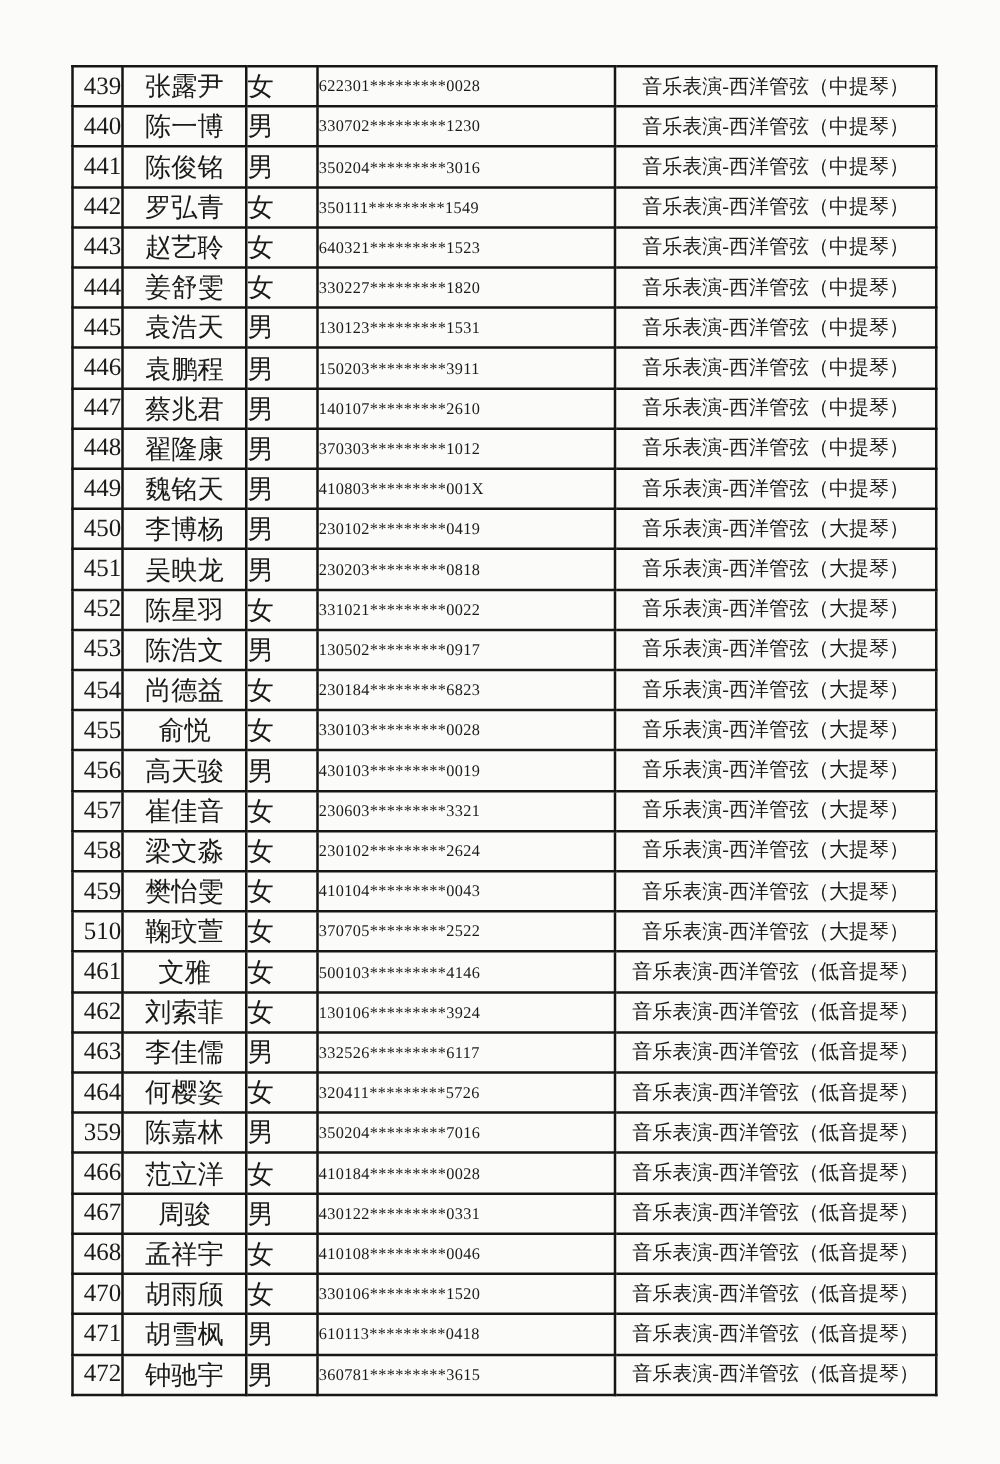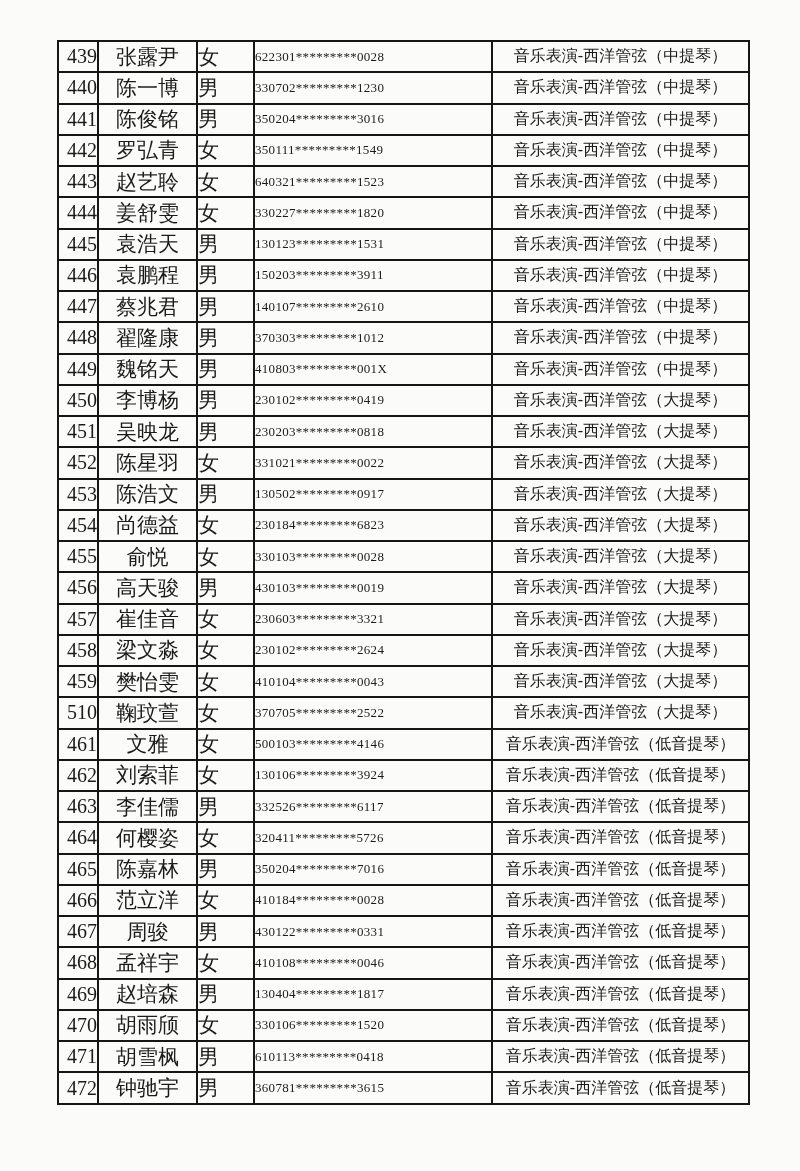--- a/index.html
+++ b/index.html
@@ -15,21 +15,21 @@
   }
   .page {
     position: relative;
     width: 800px;
     height: 1171px;
     overflow: hidden;
   }
   table.roster {
     position: absolute;
     left: 57px;
-    top: 40px;
+    top: 52px;
     width: 691px;
     height: 1065px;
     border-collapse: collapse;
     table-layout: fixed;
   }
   table.roster td {
     border: 2px solid #161616;
     vertical-align: middle;
     overflow: hidden;
     white-space: nowrap;
@@ -258,21 +258,21 @@
       <td class="c-major">音乐表演-西洋管弦（低音提琴）</td>
     </tr>
         <tr>
       <td class="c-no">464</td>
       <td class="c-name">何樱姿</td>
       <td class="c-gender">女</td>
       <td class="c-id">320411*********5726</td>
       <td class="c-major">音乐表演-西洋管弦（低音提琴）</td>
     </tr>
         <tr>
-      <td class="c-no">465</td>
+      <td class="c-no">359</td>
       <td class="c-name">陈嘉林</td>
       <td class="c-gender">男</td>
       <td class="c-id">350204*********7016</td>
       <td class="c-major">音乐表演-西洋管弦（低音提琴）</td>
     </tr>
         <tr>
       <td class="c-no">466</td>
       <td class="c-name">范立洋</td>
       <td class="c-gender">女</td>
       <td class="c-id">410184*********0028</td>
@@ -283,27 +283,20 @@
       <td class="c-name">周骏</td>
       <td class="c-gender">男</td>
       <td class="c-id">430122*********0331</td>
       <td class="c-major">音乐表演-西洋管弦（低音提琴）</td>
     </tr>
         <tr>
       <td class="c-no">468</td>
       <td class="c-name">孟祥宇</td>
       <td class="c-gender">女</td>
       <td class="c-id">410108*********0046</td>
-      <td class="c-major">音乐表演-西洋管弦（低音提琴）</td>
-    </tr>
-        <tr>
-      <td class="c-no">469</td>
-      <td class="c-name">赵培森</td>
-      <td class="c-gender">男</td>
-      <td class="c-id">130404*********1817</td>
       <td class="c-major">音乐表演-西洋管弦（低音提琴）</td>
     </tr>
         <tr>
       <td class="c-no">470</td>
       <td class="c-name">胡雨颀</td>
       <td class="c-gender">女</td>
       <td class="c-id">330106*********1520</td>
       <td class="c-major">音乐表演-西洋管弦（低音提琴）</td>
     </tr>
         <tr>

